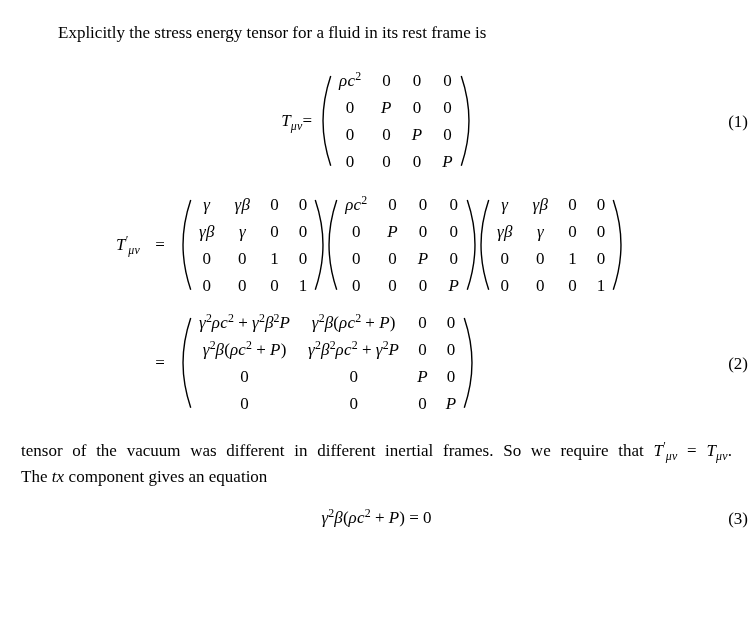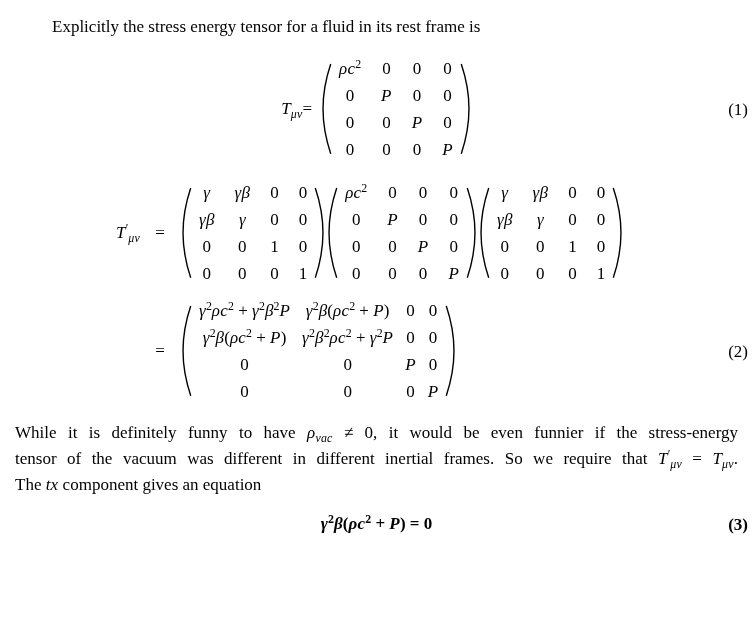--- a/index.html
+++ b/index.html
@@ -9,62 +9,62 @@
   body {
     width: 753px; height: 623px; overflow: hidden;
     font-family: "Liberation Serif", "DejaVu Serif", serif;
     font-size: 17px;
   }
   .page {
     position: relative; box-sizing: border-box;
     width: 753px; height: 623px;
     padding: 2px 3px 0 3px;
   }
-  p.para { margin: 12px; line-height: 26px; }
+  p.para { margin: 18px; line-height: 26px; }
   .indent { text-indent: 37px; }
   .line { display: block; line-height: 26px; }
   .jline { text-align: justify; text-align-last: justify; white-space: nowrap; }
   i { font-style: italic; letter-spacing: 0.2px; }
   sub { font-size: 70%; vertical-align: -0.3em; line-height: 0; }
   sup { font-size: 70%; vertical-align: 0.5em; line-height: 0; }
 
   
   .eq { position: relative; width: 100%; }
   .eqrow {
     position: relative; display: flex;
     align-items: center; justify-content: center; width: 100%;
   }
   .eqlabel {
     position: absolute; right: 2px; top: 50%;
     transform: translateY(-50%); line-height: 1;
   }
   .eq1 { margin: 12px 0 10px 0; }
   .eq2 { margin: 8px 0 0 0; display: flex; flex-direction: column; }
   .eq2 .eqrow + .eqrow { margin-top: 4px; }
-  .eq3 { margin: 16px 0 12px 0; font-weight: bold; }
+  .eq3 { margin: 16px 0 12px 0; }
   .p2 { margin-top: 4px; }
   .p3 { margin-top: 2px; }
   .p4 { margin-top: 14px; }
 
   
   .eq2 .eq-lhs { flex: 0 0 72px; text-align: right; }
   .eq2 .eq-rel { flex: 0 0 40px; text-align: center; }
   .eq2 .eq-rhs { flex: 0 0 505px; display: flex; align-items: center; }
   .eq1 .eq-lhs { }
   .eq1 .eq-rel { margin-right: 8px; }
 
   
   .matrix { display: inline-flex; align-items: center; margin: 0 1px; }
   .paren { width: 11px; flex: 0 0 11px; display: block; }
   .mgrid {
     display: grid; align-items: center; justify-items: center;
     column-gap: 20px; row-gap: 2px;
     padding: 4px 7px; line-height: 25px;
   }
-  .result .mgrid { column-gap: 12px; }
+  .result .mgrid { column-gap: 18px; }
   .mcell { white-space: nowrap; }
 </style>
 </head>
 <body>
 
 <div class="page">
 
   <p class="para indent">
     <span class="line">Explicitly the stress energy tensor for a fluid in its rest frame is</span>
   </p>
@@ -218,21 +218,20 @@
           <svg class="paren" viewBox="0 0 12 100" preserveAspectRatio="none">
             <path d="M1.4 1 Q9.8 26 9.8 50 Q9.8 74 1.4 99" fill="none" stroke="#000" stroke-width="1.4" vector-effect="non-scaling-stroke"></path>
           </svg>
         </span>
       </span>
       <span class="eqlabel">(2)</span>
     </div>
   </div>
 
   <p class="para p3">
-    <span class="line jline">While it is definitely funny to have <i>ρ</i><sub><i>vac</i></sub> ≠ 0, it would be even funnier if the stress-energy</span>
     <span class="line jline">tensor of the vacuum was different in different inertial frames. So we require that <i>T</i><sup>′</sup><sub><i>μν</i></sub> = <i>T</i><sub><i>μν</i></sub>.</span>
     <span class="line">The <i>tx</i> component gives an equation</span>
   </p>
 
   <div class="eq eq3">
     <div class="eqrow">
       <span><i>γ</i><sup>2</sup><i>β</i>(<i>ρc</i><sup>2</sup> + <i>P</i>) = 0</span>
     </div>
     <span class="eqlabel">(3)</span>
   </div>

